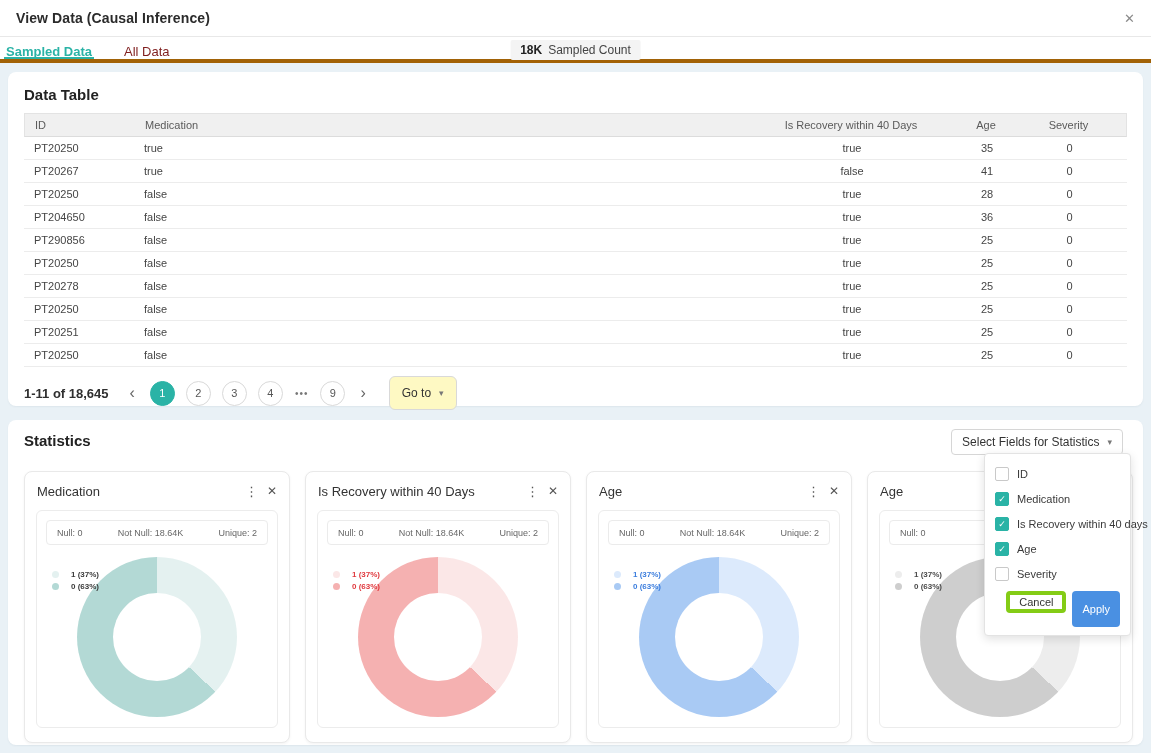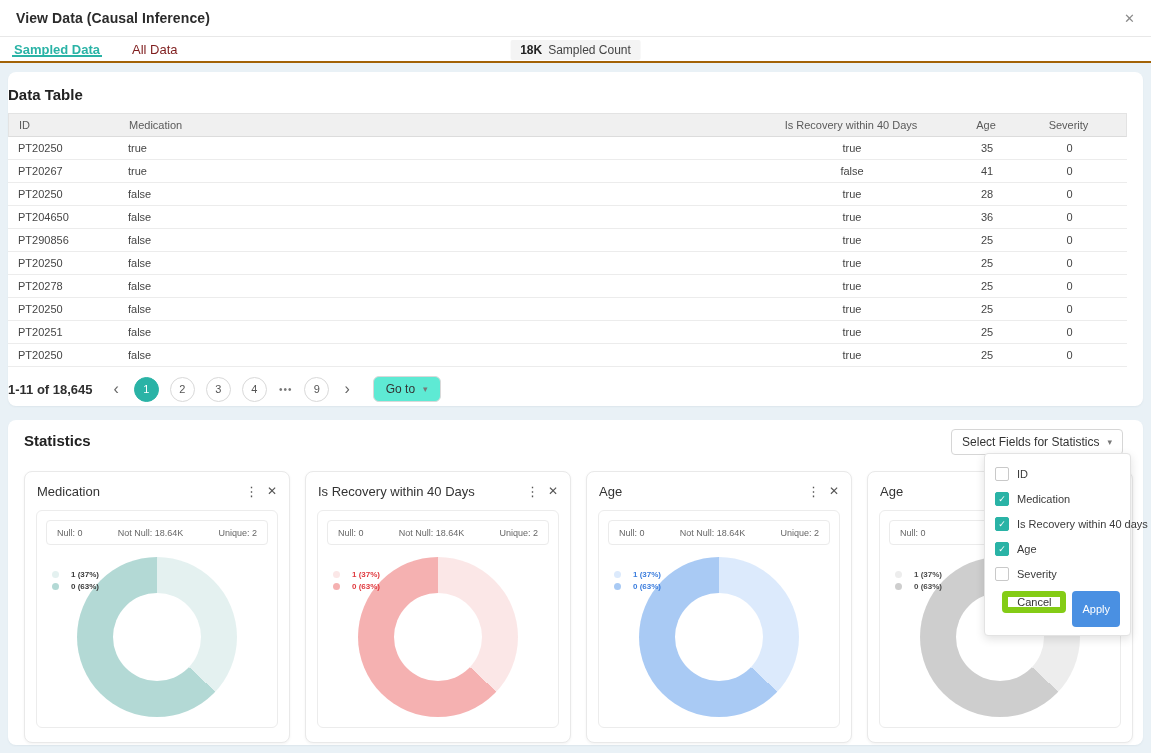--- a/index.html
+++ b/index.html
@@ -8,54 +8,54 @@
   .app { position:relative; width:1151px; height:753px; background:#fff; overflow:hidden; }
 
   
   .dlg-header { position:absolute; top:0; left:0; right:0; height:37px; background:#fff;
     border-bottom:1px solid #e8e8e8; display:flex; align-items:center; justify-content:space-between; padding:0 16px; }
   .dlg-title { font-size:14px; font-weight:700; color:#2b2b2b; letter-spacing:.1px; }
   .dlg-close { font-size:13px; color:#8a8a8a; cursor:pointer; }
 
   
   .tabbar { position:absolute; top:37px; left:0; right:0; height:26px; background:#fff;
-    border-bottom:2px solid #a16207; display:flex; align-items:center; padding:0 12px; }
+    border-bottom:4px solid #a16207; display:flex; align-items:flex-end; padding:0 4px; }
   .tab { font-size:13px; color:#7f1d1d; display:flex; align-items:center; padding:0 2px; margin-right:28px; cursor:pointer; position:relative; }
   .tab.active { color:#2ab3a6; font-weight:700; }
   .tab.active::after { content:""; position:absolute; left:0; right:0; bottom:0; height:2px; background:#2ab3a6; }
   .count-badge { position:absolute; left:50%; top:3px; transform:translateX(-50%); background:#f4f4f4;
     border-radius:2px; padding:3px 10px; font-size:12px; color:#444; display:flex; gap:6px; align-items:center; }
   .count-badge b { color:#222; font-weight:700; }
 
   
   .content { position:absolute; top:63px; left:0; right:0; bottom:0; background:#e9f1f6; padding:9px 8px; }
   .panel { background:#fff; border-radius:8px; box-shadow:0 1px 2px rgba(30,60,90,.06); }
 
   
-  .table-panel { height:334px; margin-bottom:14px; padding:14px 16px 0 0; }
+  .table-panel { height:334px; margin-bottom:14px; padding:14px 16px 0 16px; }
   .panel-title { font-size:15px; font-weight:700; color:#222; margin-bottom:10px; }
   .tbl { width:100%; font-size:11px; }
   .trow { display:flex; align-items:center; height:23px; border-bottom:1px solid #ececec; padding:0 10px; color:#454545; }
   .thead { height:24px; background:#f0f0f0; border:1px solid #e3e3e3; border-bottom:1px solid #dcdcdc; color:#5a5a5a; }
   .c { overflow:hidden; white-space:nowrap; }
   .col-id { width:110px; }
   .col-med { flex:1; }
   .col-rec { width:200px; text-align:center; }
   .col-age { width:70px; text-align:center; }
   .col-sev { width:95px; text-align:center; }
 
   
   .pagination { display:flex; align-items:center; margin-top:9px; gap:11px; }
   .pg-range { font-size:13px; font-weight:700; color:#2f2f2f; margin-right:6px; }
   .pg-chev { font-size:16px; color:#666; padding:0 4px; cursor:pointer; line-height:1; }
   .pg-btn { width:25px; height:25px; border-radius:50%; border:1px solid #d9d9d9; background:#fff;
     display:flex; align-items:center; justify-content:center; font-size:11px; color:#555; cursor:pointer; }
   .pg-btn.active { background:#2ab3a6; border-color:#2ab3a6; color:#fff; }
   .pg-dots { font-size:10px; color:#777; letter-spacing:1px; padding:0 1px; }
-  .goto-btn { margin-left:8px; height:26px; border:1px solid #d9d9d9; border-radius:6px; background:#5eead4;
+  .goto-btn { margin-left:8px; height:34px; border:1px solid #d9d9d9; border-radius:6px; background:#fef9c3;
     display:flex; align-items:center; gap:8px; padding:0 12px; font-size:12px; color:#333; cursor:pointer; }
   .goto-btn .caret { font-size:9px; color:#777; }
 
   
   .stats-panel { height:325px; position:relative; padding:12px 8px 0 16px; }
   .stats-head { display:flex; align-items:flex-start; justify-content:space-between; padding-right:12px; }
   .select-btn { height:24px; border:1px solid #d6d6d6; border-radius:4px; background:#fff; display:flex;
     align-items:center; gap:8px; padding:12px 10px; font-size:12px; color:#333; cursor:pointer; margin-top:-3px;text-align:right; }
   .select-btn .caret { font-size:9px; color:#777; }
 
@@ -79,21 +79,21 @@
 
   
   .dropdown { position:absolute; top:33px; right:12px; width:147px; background:#fff; border:1px solid #e3e3e3;
     border-radius:4px; box-shadow:0 3px 10px rgba(0,0,0,.12); z-index:20; padding:7px 10px 8px 10px; }
   .dd-item { display:flex; align-items:center; gap:8px; height:25px; cursor:pointer; }
   .dd-check { width:14px; height:14px; border:1px solid #c9c9c9; border-radius:2px; background:#fff; flex:0 0 auto;
     display:flex; align-items:center; justify-content:center; font-size:9px; color:#fff; }
   .dd-check.checked { background:#2ab3a6; border-color:#2ab3a6; }
   .dd-label { font-size:11px; color:#3a3a3a; white-space:nowrap; }
   .dd-actions { display:flex; justify-content:flex-end; gap:6px; margin-top:5px; }
-  .btn-cancel { height:22px; padding:0 9px; border:6px solid #84cc16; border-radius:4px; background:#fff;
+  .btn-cancel { height:22px; padding:0 9px; border:4px solid #84cc16; border-radius:4px; background:#fff;
     font-size:11px; color:#333; cursor:pointer; display:flex; align-items:center; }
   .btn-apply { height:36px; padding:0 10px; border:none; border-radius:4px; background:#4a90e2;
     font-size:11px; color:#fff; cursor:pointer; display:flex; align-items:center; }
 </style>
 </head>
 <body>
 
 <div class="app">
 
   <div class="dlg-header">

